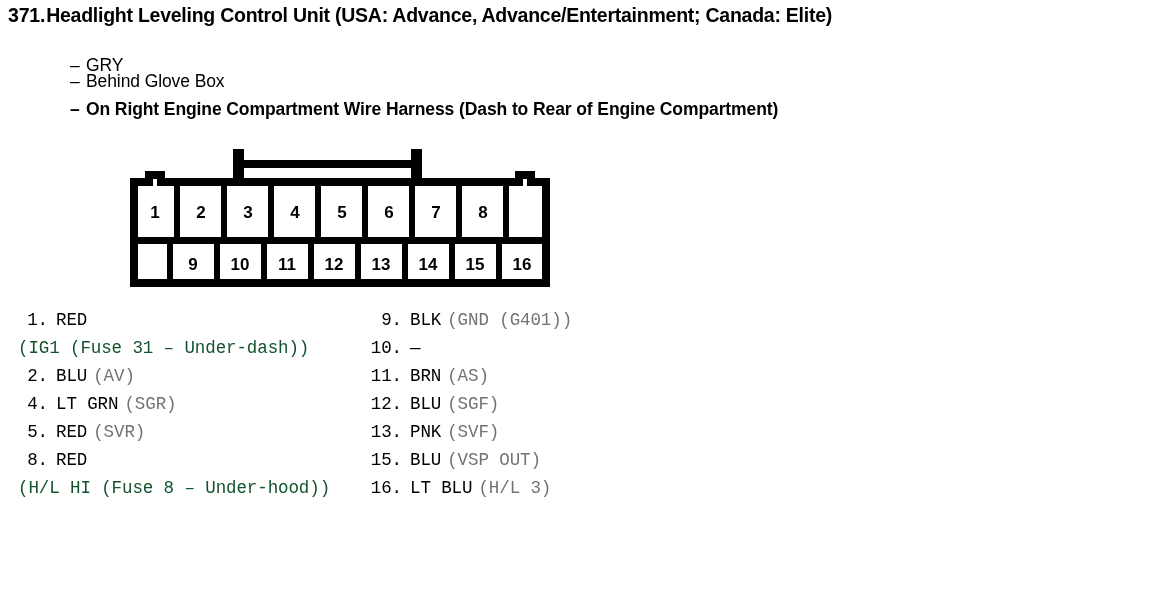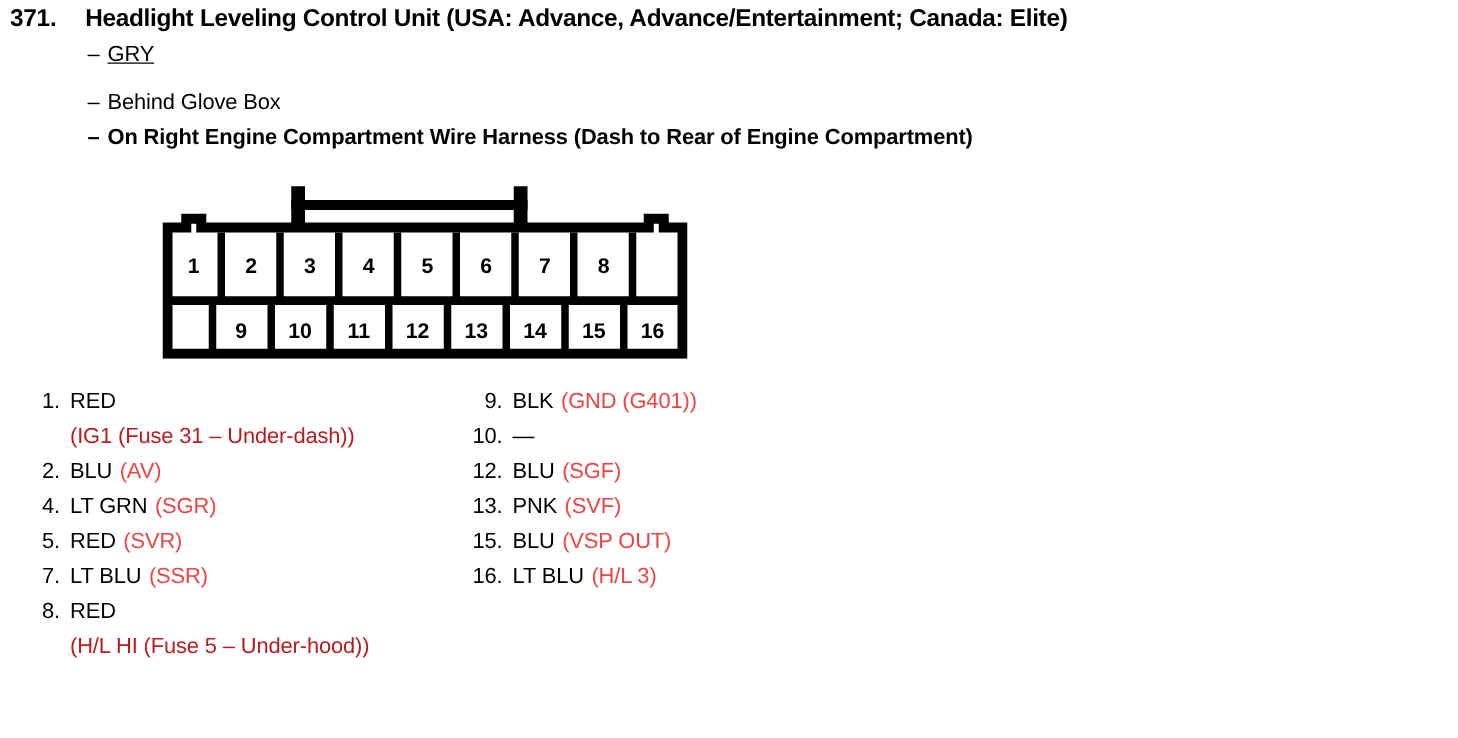--- a/index.html
+++ b/index.html
@@ -34,34 +34,34 @@
   #title-number {
     font-size: 19.5px;
     font-weight: bold;
     letter-spacing: -0.2px;
     margin-top: 40px;
   }
   #title-text {
     font-size: 19.5px;
     font-weight: bold;
     letter-spacing: -0.25px;
-    margin-left: 23px;
+    margin-left: 1px;
   }
   .bullet-line {
     position: absolute;
     left: 70px;
     font-size: 17.5px;
     letter-spacing: -0.1px;
     white-space: nowrap;
   }
   .bullet-dash {
     display: inline-block;
     width: 16px;
   }
-  #bullet-0 { top: 33px; text-decoration: underline; }
+  #bullet-0 { top: 55px; }
   #bullet-1 { top: 71px; }
   #bullet-2 { top: 99px; font-weight: bold; }
 
   
   #connector-figure {
     position: absolute;
     left: 130px;
     top: 142px;
     width: 420px;
     height: 145px;
@@ -76,20 +76,21 @@
     fill: #000000;
     text-anchor: middle;
   }
 
   
   .pin-list {
     position: absolute;
     font-size: 17.5px;
     line-height: 28px;
     letter-spacing: -0.1px;
+    font-family: Liberation Mono, monospace;
   }
   #pin-list-left {
     left: 18px;
     top: 306px;
     width: 350px;
   }
   #pin-list-right {
     left: 368px;
     top: 306px;
     width: 330px;
@@ -106,27 +107,26 @@
     color: #000000;
   }
   #pin-list-right .pin-index {
     width: 34px;
   }
   .pin-color {
     color: #000000;
     margin-left: 8px;
   }
   .pin-circuit {
-    color: #ef4444;
+    color: #737373;
     margin-left: 6px;
   }
   .pin-wrap {
     display: block;
-    margin-left: 38px;
-    color: #b91c1c;
+    color: #14532d;
     white-space: nowrap;
   }
   .pin-dash {
     margin-left: 8px;
     color: #000000;
   }
 </style>
 </head>
 <body>
 
@@ -234,41 +234,41 @@
 
   <div class="pin-entry">
     <span class="pin-index">4.</span><span class="pin-color">LT GRN</span><span class="pin-circuit">(SGR)</span>
   </div>
 
   <div class="pin-entry">
     <span class="pin-index">5.</span><span class="pin-color">RED</span><span class="pin-circuit">(SVR)</span>
   </div>
 
 
-  <div class="pin-entry">
-    <span class="pin-index">7.</span><span class="pin-color">LT BLU</span><span class="pin-circuit">(SSR)</span>
-  </div>
 
   <div class="pin-entry">
     <span class="pin-index">8.</span><span class="pin-color">RED</span>
-    <span class="pin-wrap">(H/L HI (Fuse 5 – Under-hood))</span>
+    <span class="pin-wrap">(H/L HI (Fuse 8 – Under-hood))</span>
   </div>
 
 </div>
 
 <div class="pin-list" id="pin-list-right">
 
   <div class="pin-entry">
     <span class="pin-index">9.</span><span class="pin-color">BLK</span><span class="pin-circuit">(GND (G401))</span>
   </div>
 
   <div class="pin-entry">
     <span class="pin-index">10.</span><span class="pin-dash">—</span>
   </div>
 
+  <div class="pin-entry">
+    <span class="pin-index">11.</span><span class="pin-color">BRN</span><span class="pin-circuit">(AS)</span>
+  </div>
 
   <div class="pin-entry">
     <span class="pin-index">12.</span><span class="pin-color">BLU</span><span class="pin-circuit">(SGF)</span>
   </div>
 
   <div class="pin-entry">
     <span class="pin-index">13.</span><span class="pin-color">PNK</span><span class="pin-circuit">(SVF)</span>
   </div>
 
 

